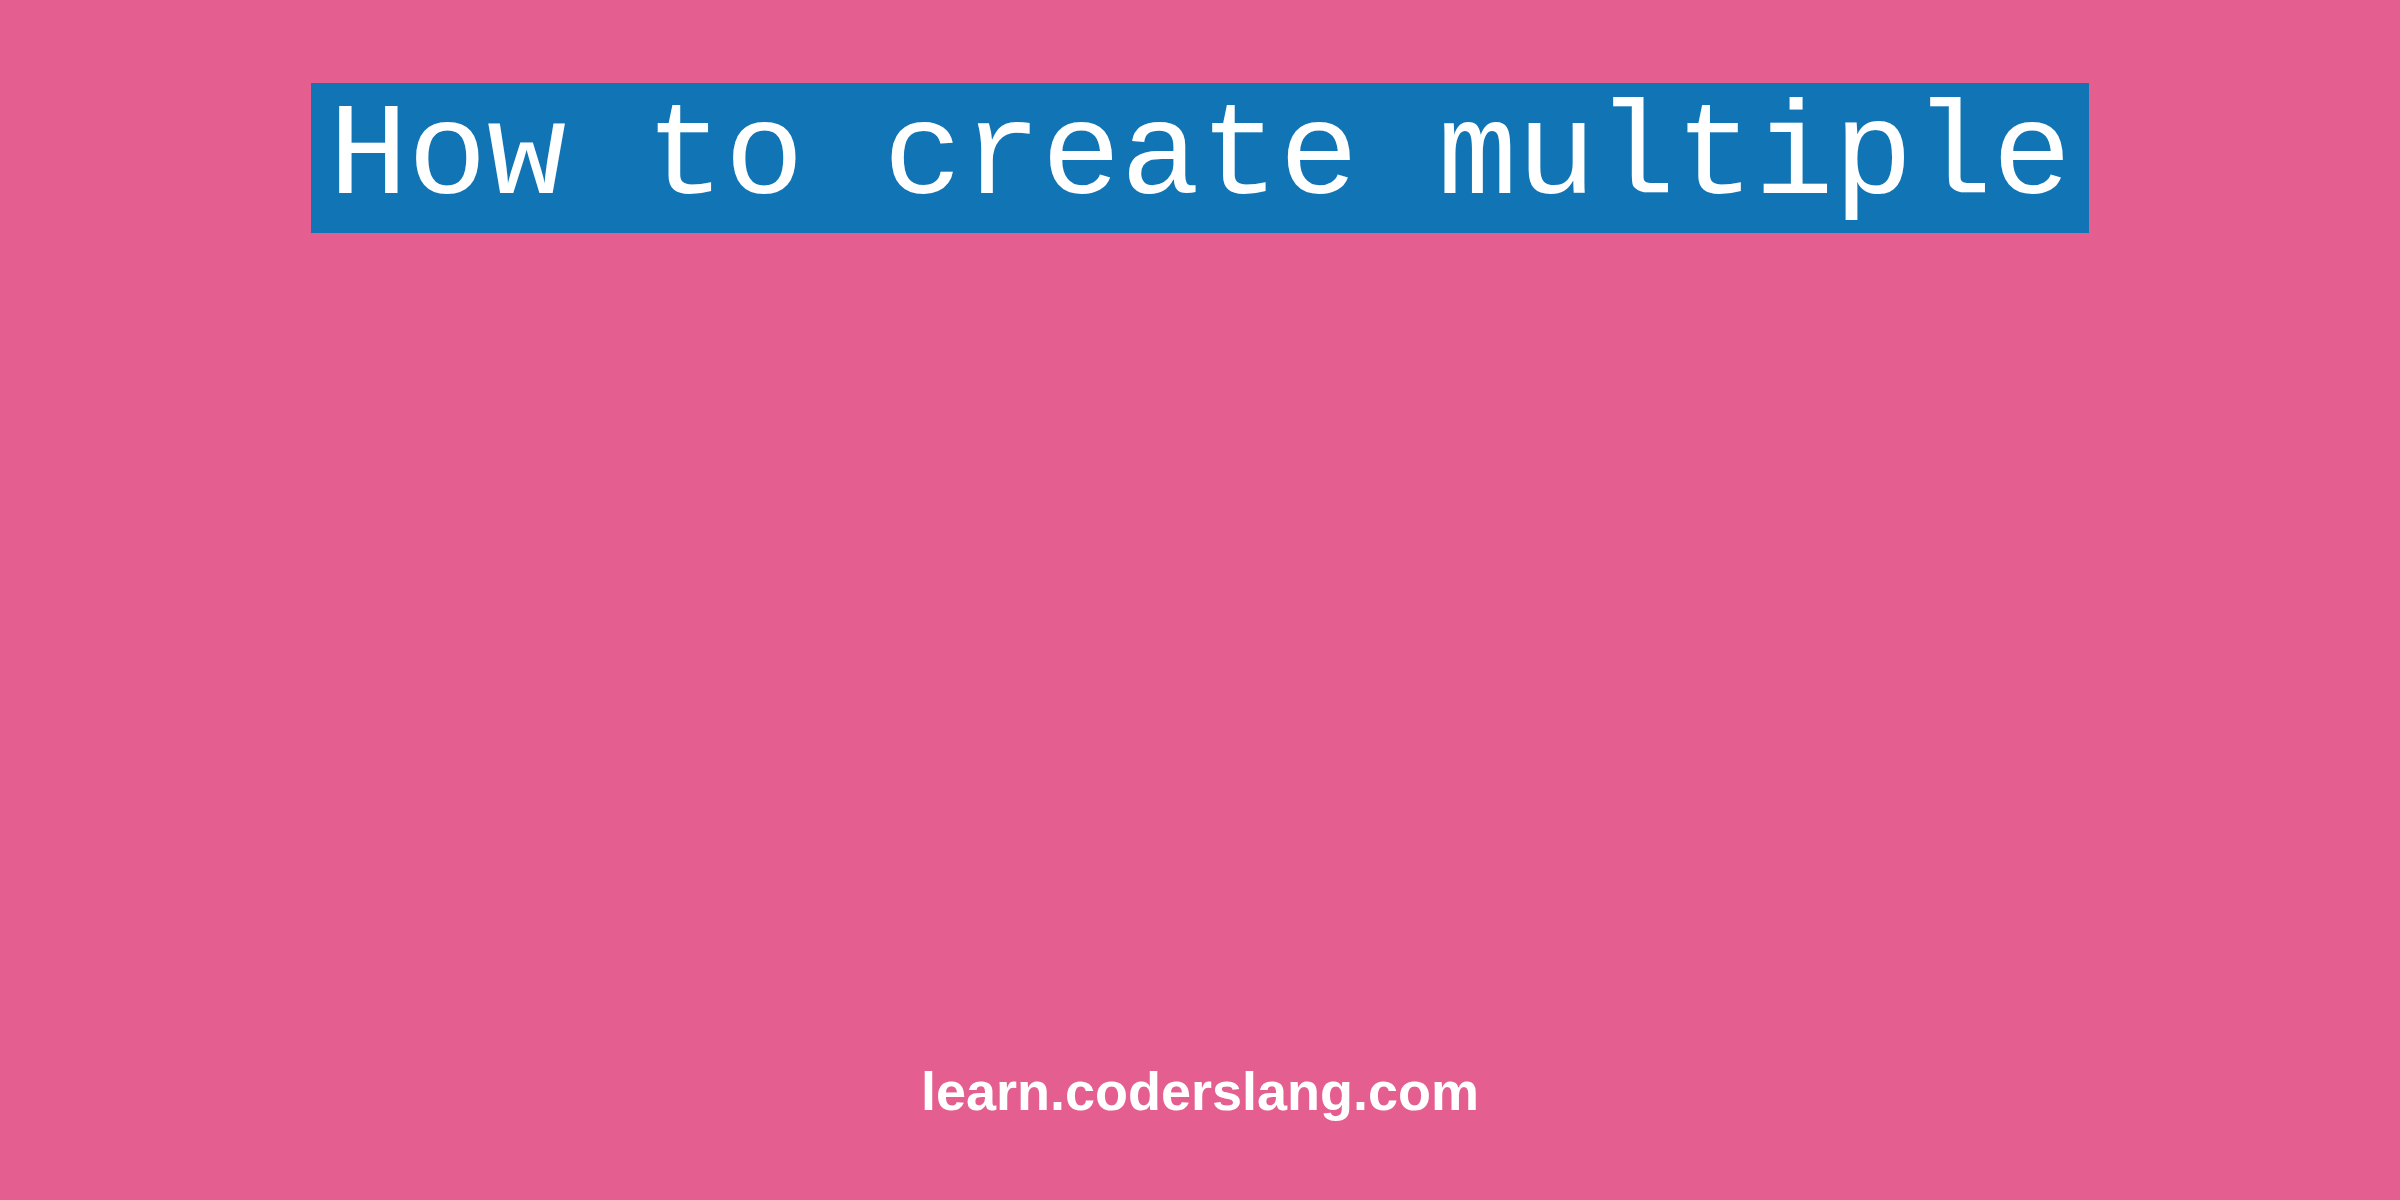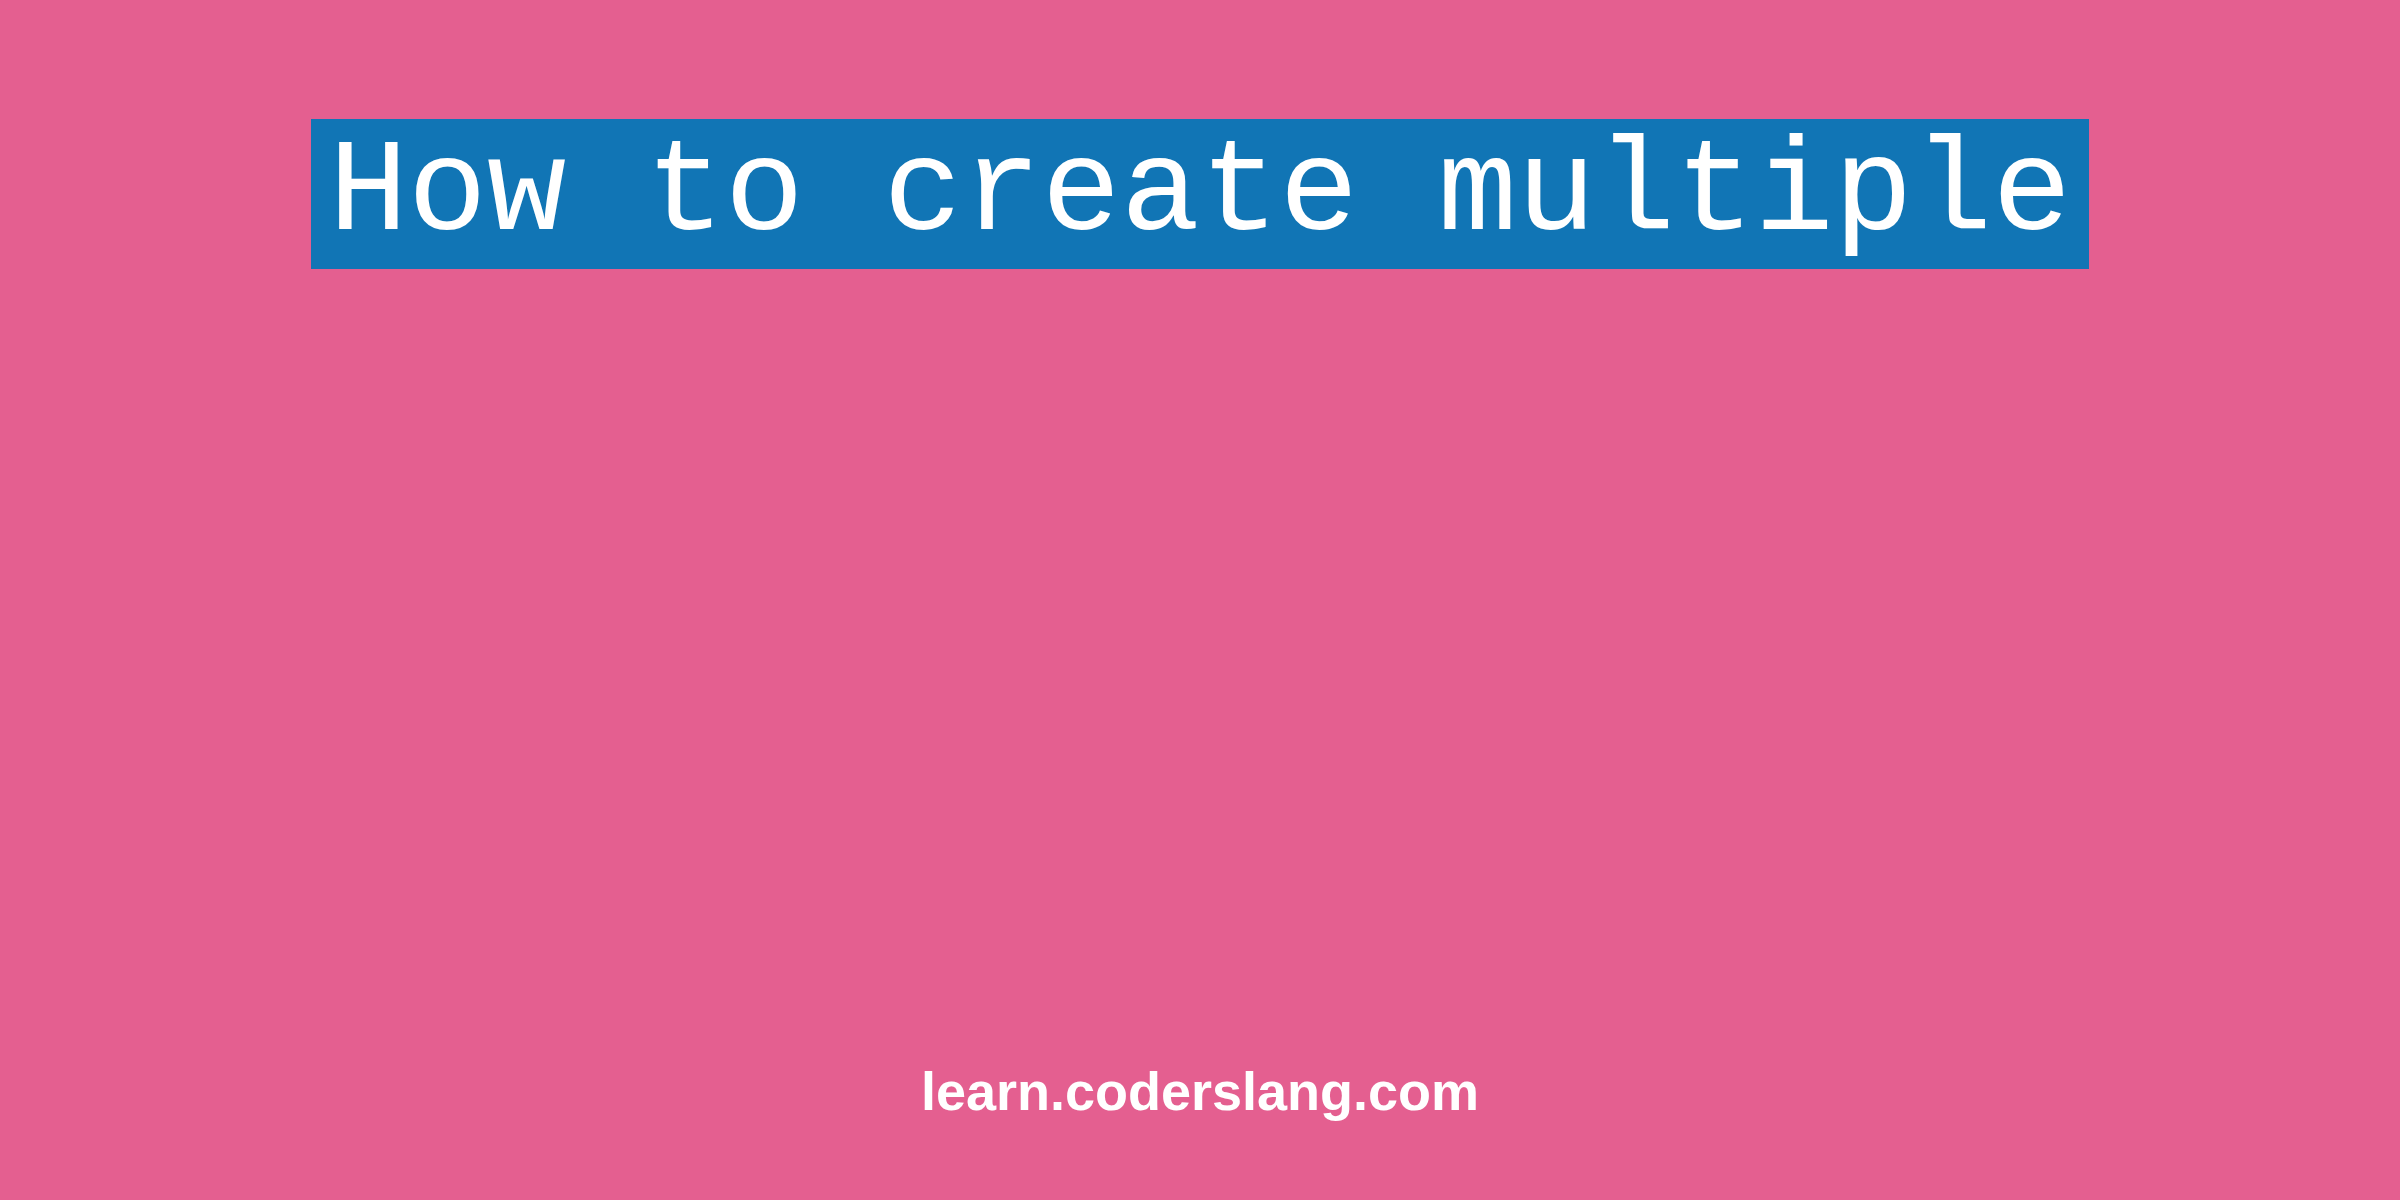--- a/index.html
+++ b/index.html
@@ -11,21 +11,21 @@
       width: 2400px;
       height: 1200px;
       background-color: #e45f90;
       display: flex;
       flex-direction: column;
       align-items: center;
       position: relative;
       overflow: hidden;
     }
     .title-container {
-      margin-top: 112px;
+      margin-top: 76px;
       text-align: right;
       line-height: 1.25;
     }
     .title-line {
       display: inline;
       font-family: 'Menlo', 'Consolas', 'Courier New', monospace;
       font-size: 132px;
       font-weight: 400;
       color: #ffffff;
       background-color: #1175b5;

